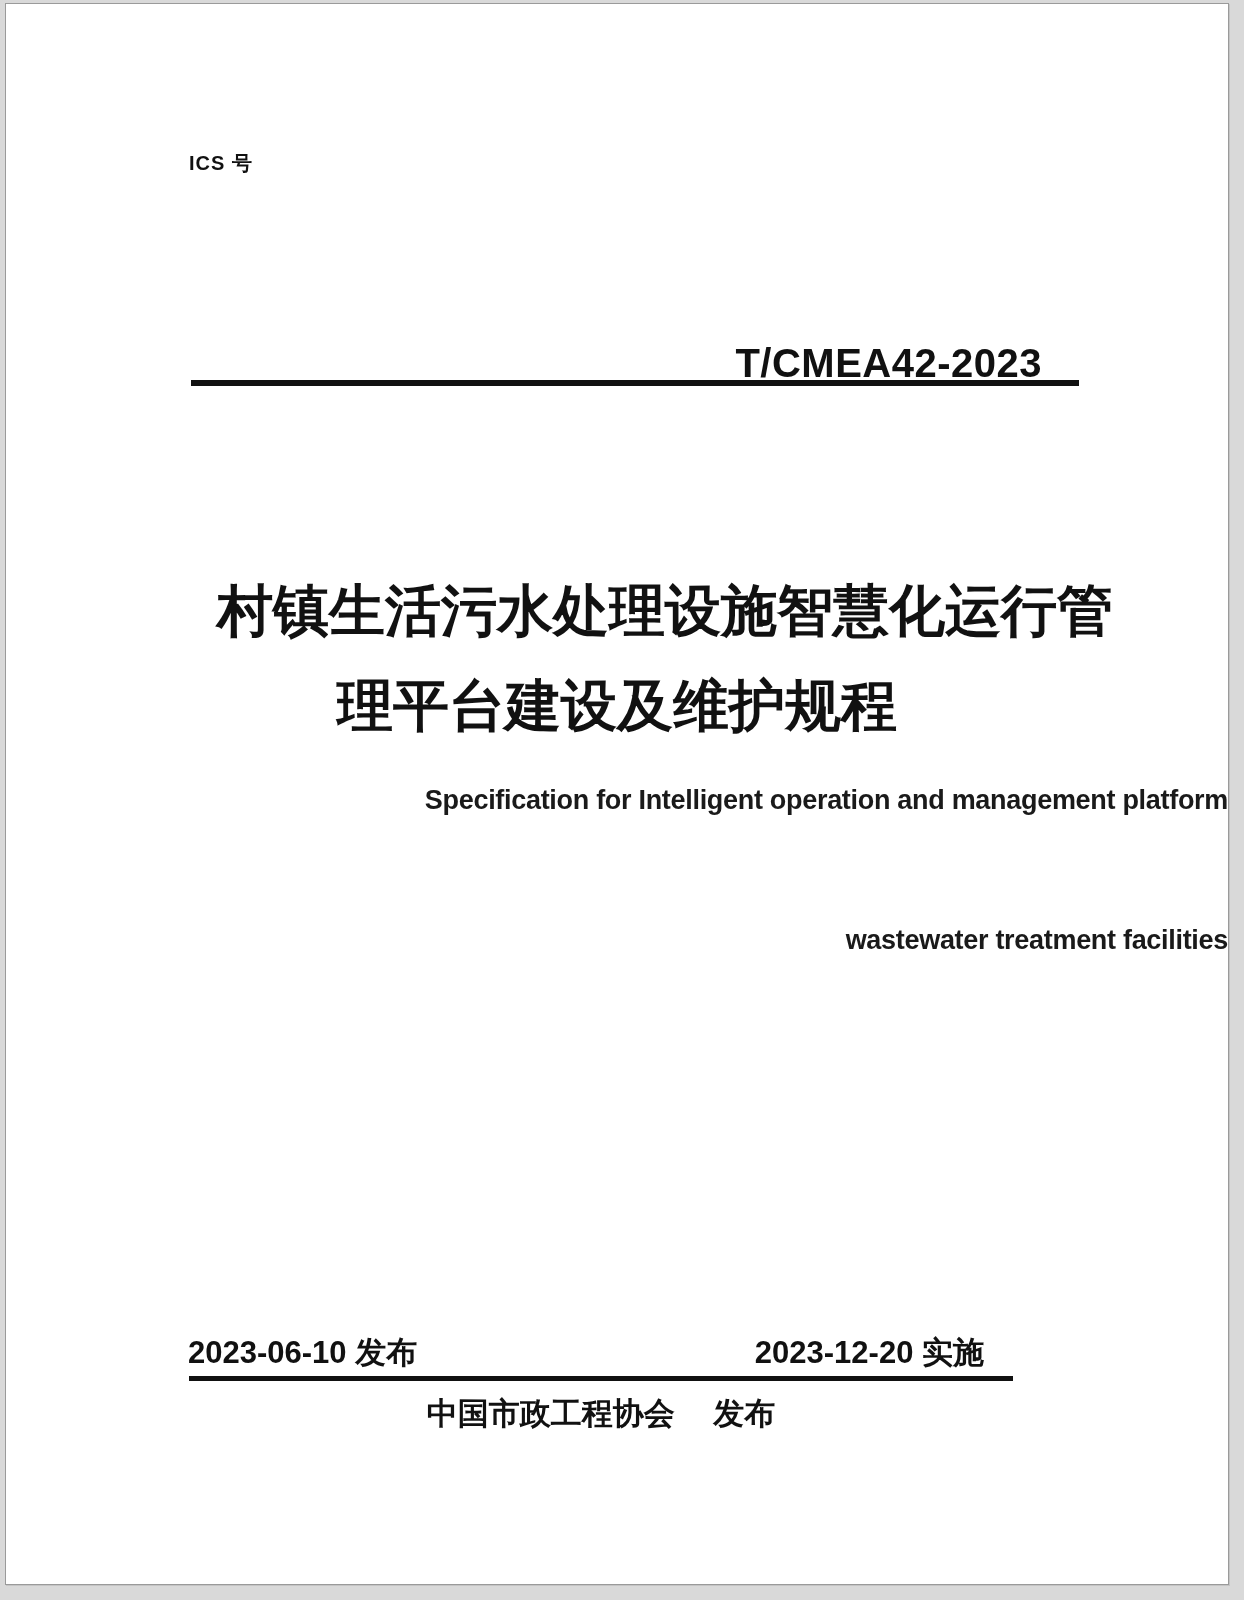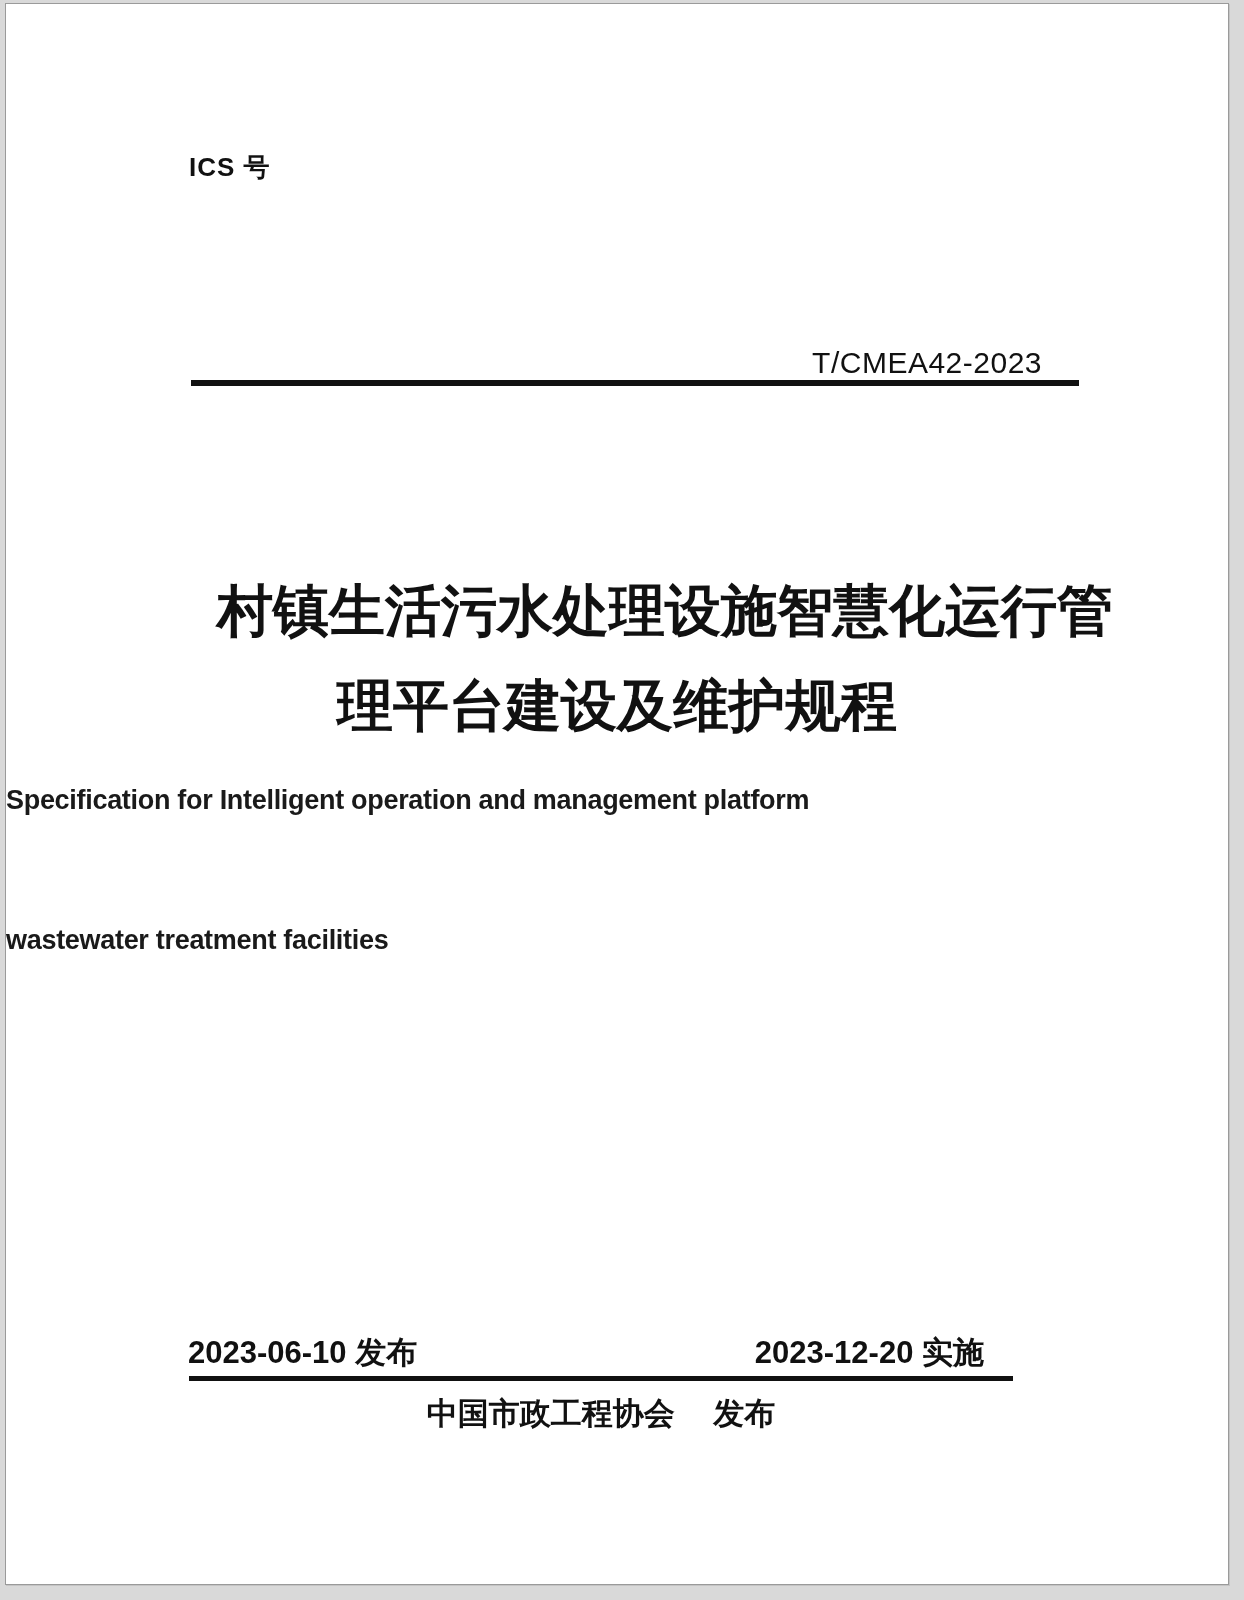--- a/index.html
+++ b/index.html
@@ -26,21 +26,21 @@
     height: 1582px;
     background: #ffffff;
     border: 1px solid #9a9a9a;
     box-shadow: 1px 1px 0 #c4c4c4;
     box-sizing: border-box;
   }
   .abs { position: absolute; }
   .ics-label {
     left: 183px;
     top: 146px;
-    font-size: 26px;
+    font-size: 20px;
     font-weight: bold;
     color: #111111;
     letter-spacing: 1px;
   }
   .standard-type {
     left: 0;
     top: 232px;
     width: 100%;
     text-align: center;
     font-size: 84px;
@@ -50,22 +50,22 @@
     white-space: nowrap;
   }
   .standard-type .spread {
     display: inline-block;
     letter-spacing: 96px;
     margin-right: -96px;
   }
   .standard-number {
     right: 186px;
     top: 342px;
-    font-size: 30px;
-    font-weight: normal;
+    font-size: 40px;
+    font-weight: bold;
     color: #111111;
     line-height: 34px;
     letter-spacing: 0.5px;
     margin-left: 6px;
   }
   .rule-top {
     left: 185px;
     top: 376px;
     width: 888px;
     height: 6px;
@@ -79,21 +79,21 @@
     font-weight: bold;
     color: #111111;
     line-height: 62px;
     white-space: nowrap;
   }
   .title-zh.l1 { top: 576px; margin-left: 48px; }
   .title-zh.l2 { top: 671px; }
   .title-en {
     left: 0;
     width: 100%;
-    text-align: left;
+    text-align: right;
     font-size: 27px;
     font-weight: bold;
     color: #1a1a1a;
     letter-spacing: -0.3px;
     line-height: 32px;
     white-space: nowrap;
   }
   .title-en.l1 { top: 780px; }
   .title-en.l2 { top: 850px; }
   .title-en.l3 { top: 920px; }

